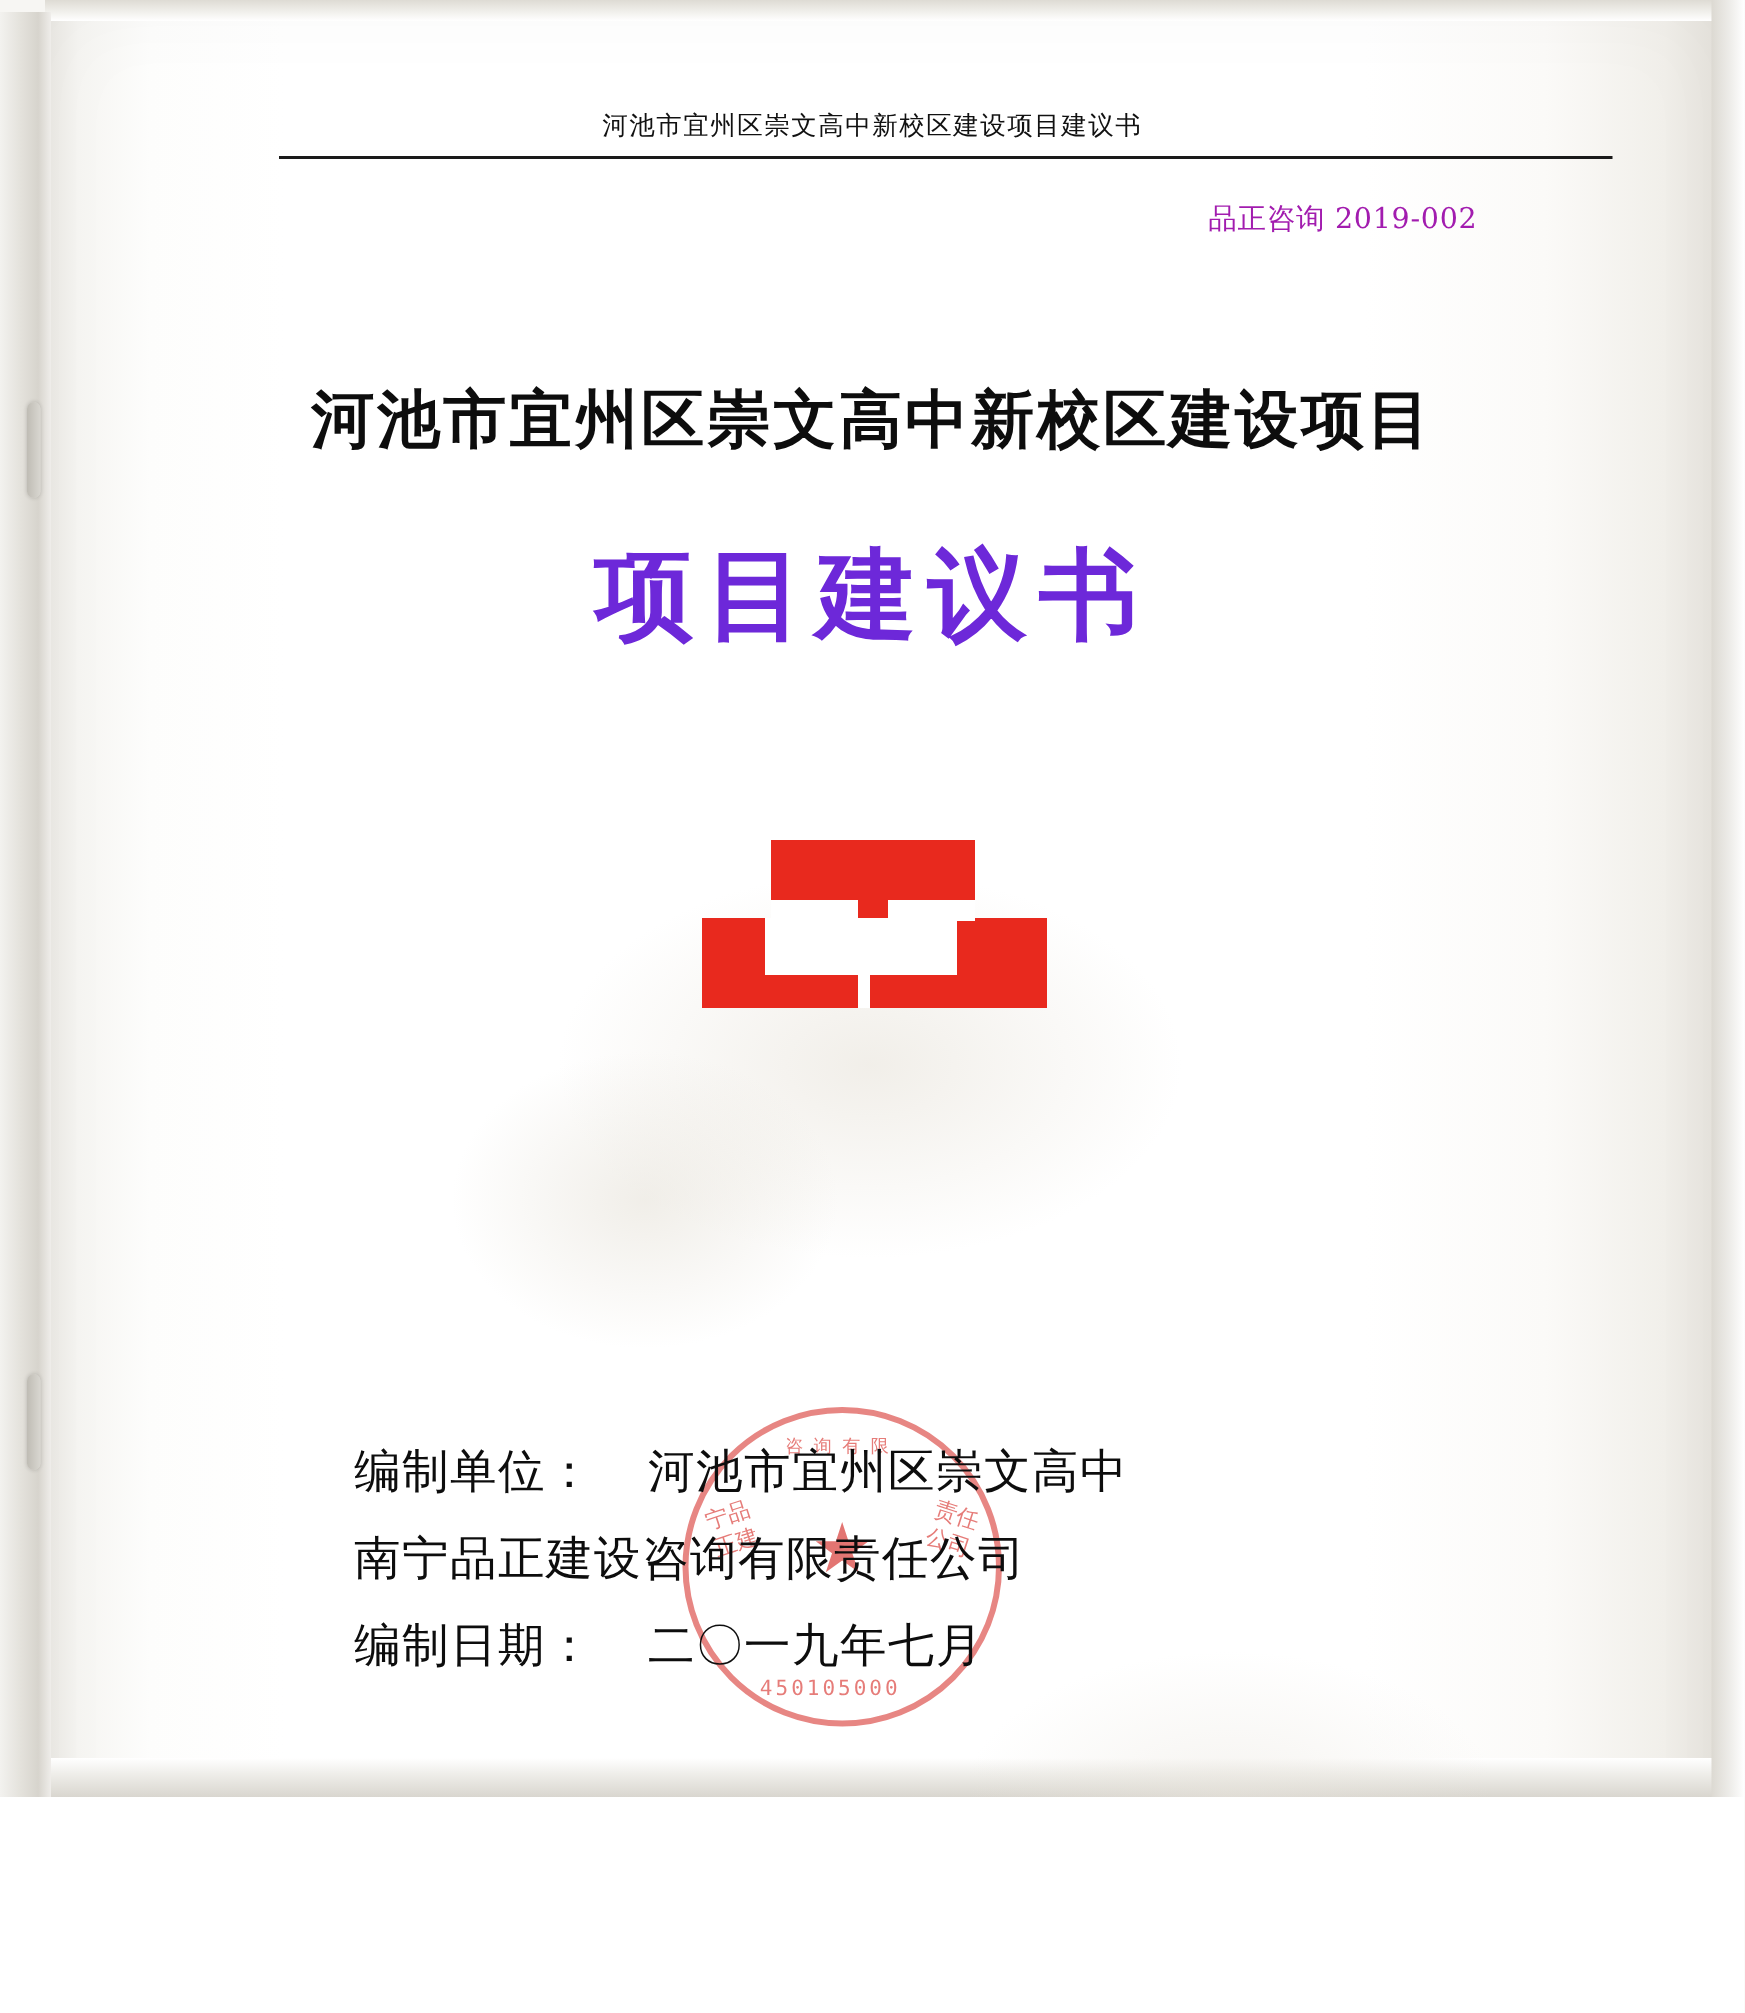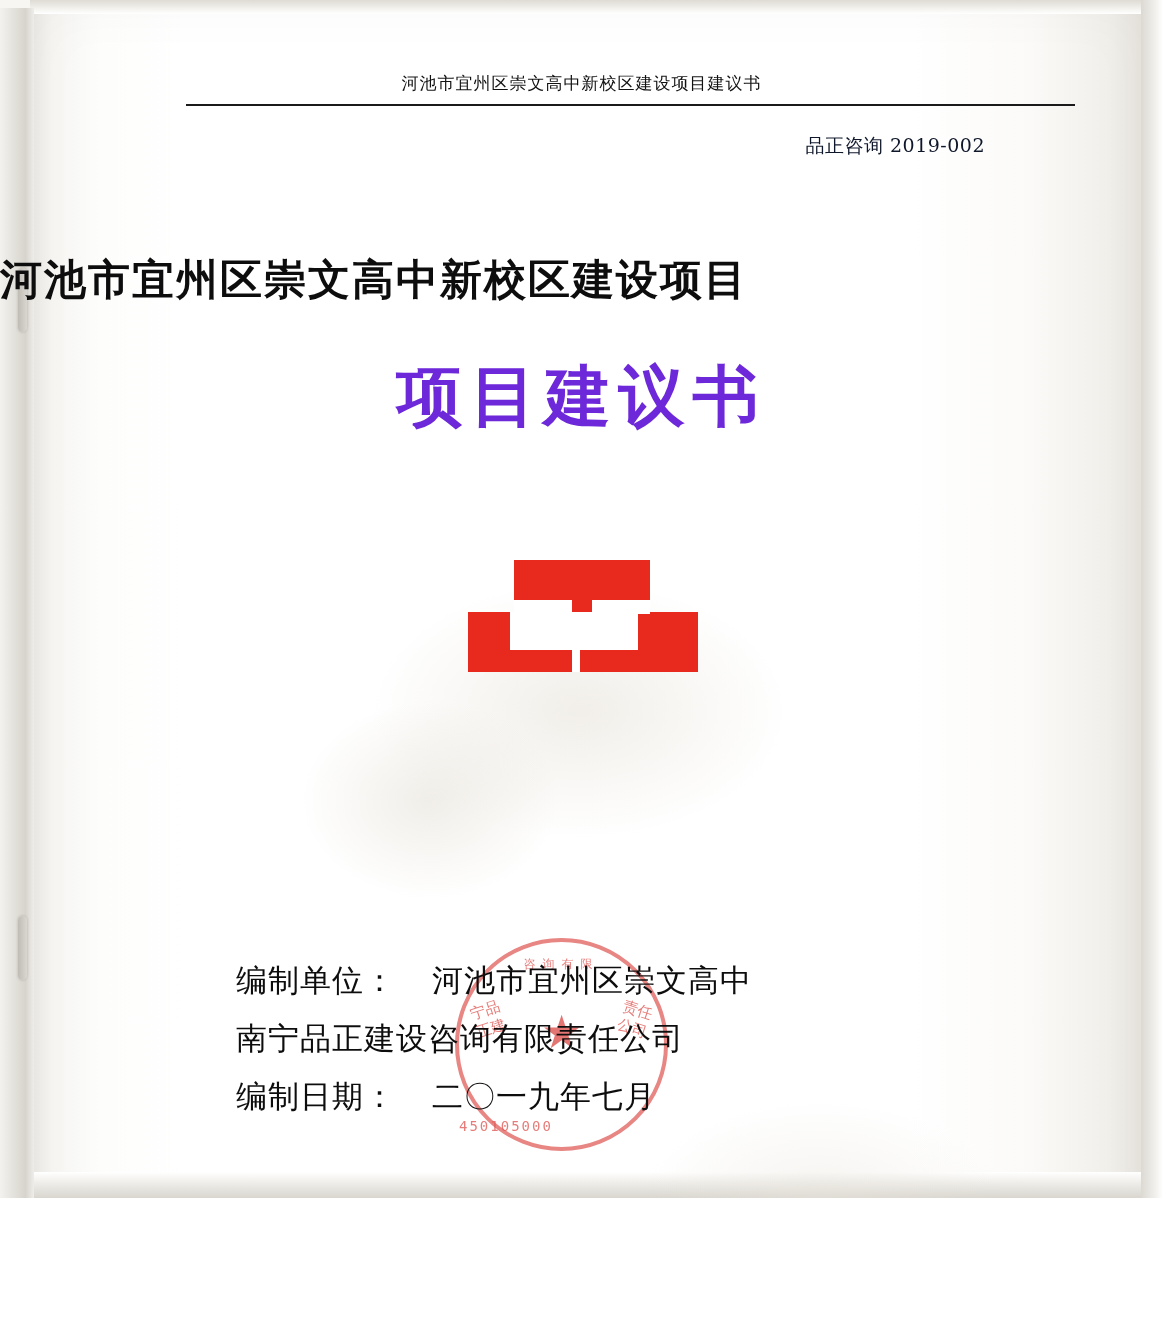--- a/index.html
+++ b/index.html
@@ -105,28 +105,29 @@
     width: 889px;
     height: 2px;
     background: #1a1a1a;
   }
   .doc-code {
     position: absolute;
     right: 178px;
     top: 133px;
     font-family: "DejaVu Serif", "Liberation Serif", serif;
     font-size: 19px;
-    color: #0f172a;
+    color: #a21caf;
     letter-spacing: 0.5px;
   }
   .title-main {
     position: absolute;
     left: 0;
     right: 0;
     top: 252px;
+    text-align: center;
     font-family: "DejaVu Sans", "Liberation Sans", sans-serif;
     font-weight: bold;
     font-size: 42px;
     letter-spacing: 2px;
     color: #0d0d0d;
   }
   .title-sub {
     position: absolute;
     left: 0;
     right: 0;
@@ -284,20 +285,21 @@
     line-height: 1.25;
     color: rgba(214,45,40,0.78);
     text-align: right;
     transform: rotate(18deg);
   }
   .seal-code {
     position: absolute;
     left: 0;
     right: 16px;
     bottom: 13px;
+    text-align: center;
     font-family: "DejaVu Sans Mono", "Liberation Mono", monospace;
     font-size: 14px;
     letter-spacing: 2px;
     color: rgba(214,45,40,0.78);
   }
 </style>
 </head>
 <body>
 
 <div id="page">

